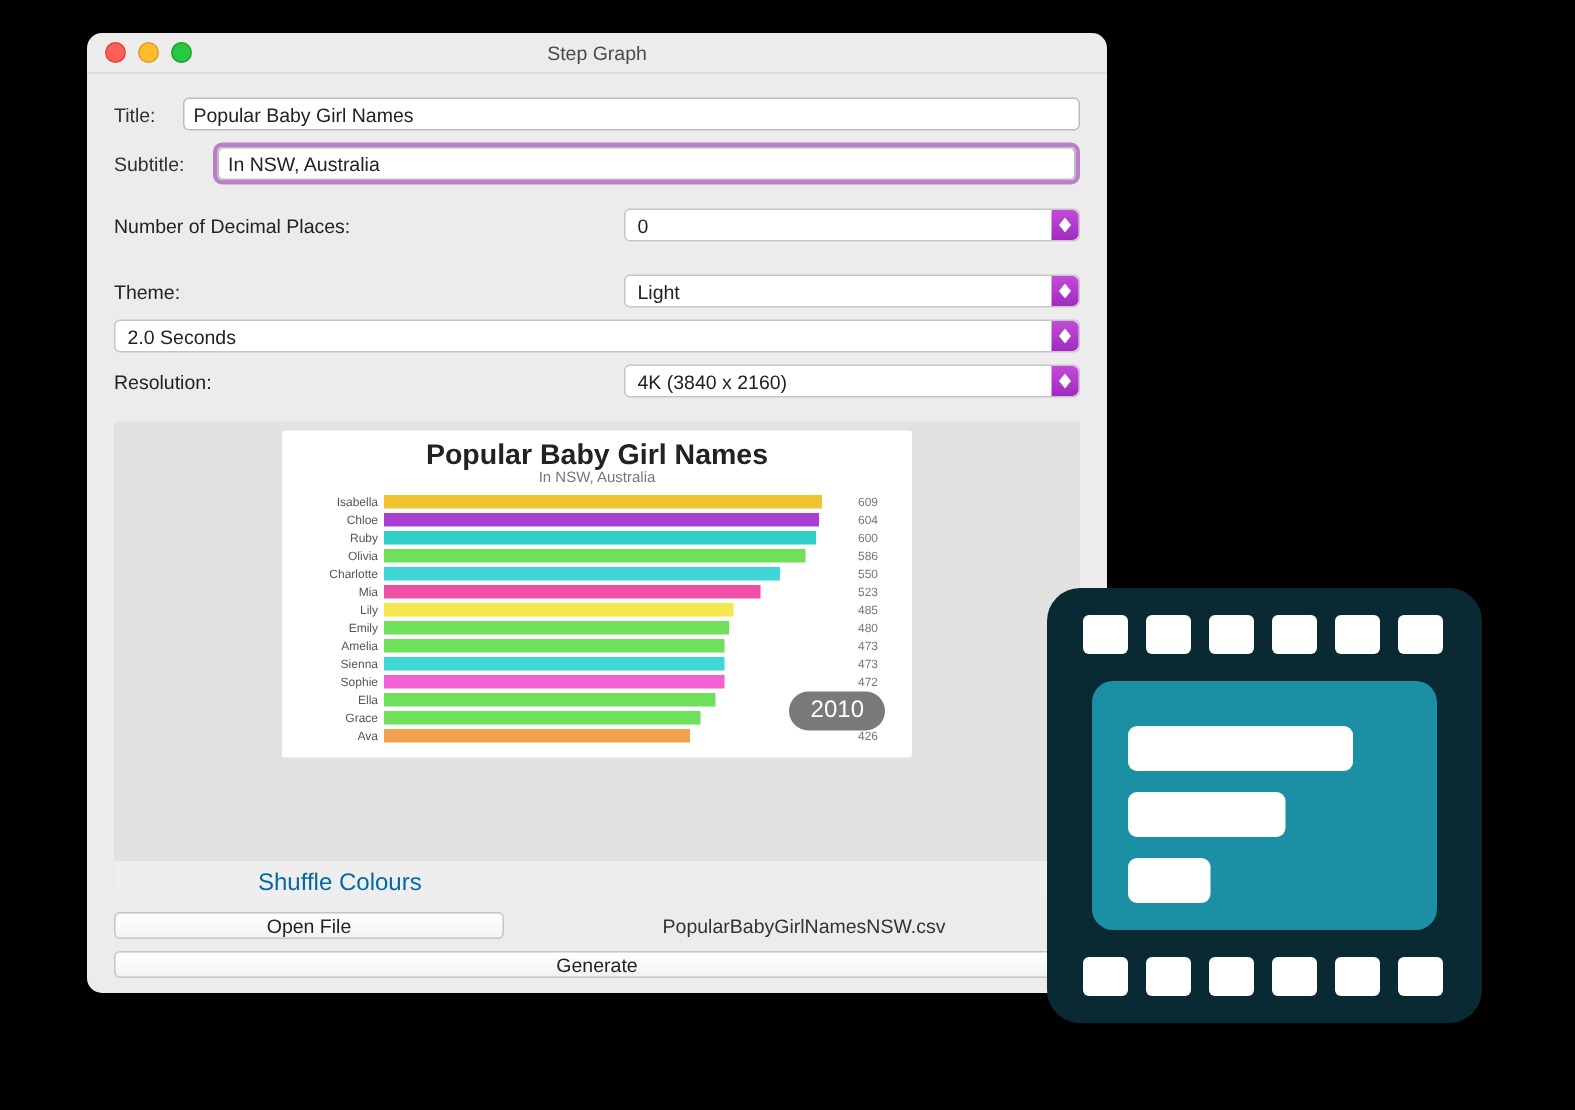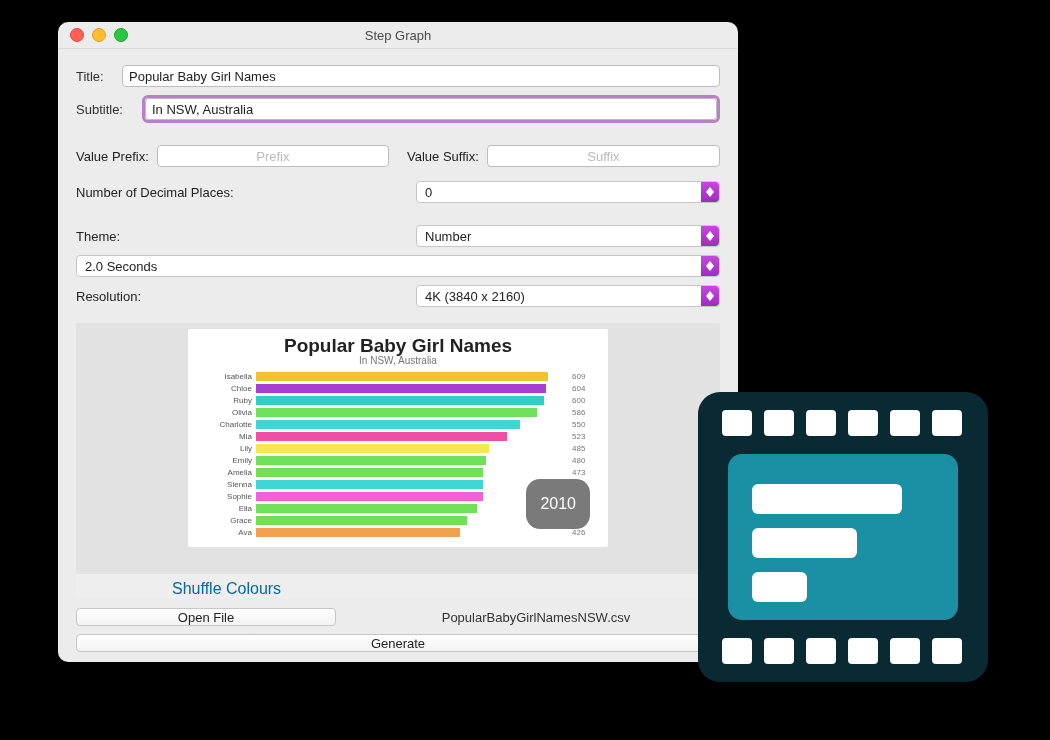--- a/index.html
+++ b/index.html
@@ -105,21 +105,21 @@
   .chart-sub   { text-align:center; font-size:10px; color:#777; margin-top:-2px; margin-bottom:4px;}
   .bars { }
   .bar-row { display:flex; align-items:center; height:12px; }
   .bar-label { width:54px; text-align:right; font-size:8px; color:#555; padding-right:4px;}
   .bar-track { flex:1; position:relative; height:9px; }
   .bar-fill  { height:9px; border-radius:0; }
   .bar-val   { font-size:8px; color:#777; padding-left:4px; width:26px;}
   .year-badge {
     position:absolute; right:18px; bottom:18px;
     background:#7a7a7a; color:#fff; font-size:16px; font-weight:500;
-    padding:16px 14px; border-radius:14px;
+    padding:4px 14px; border-radius:14px;
   }
   .shuffle-row {
     position:absolute; left:0; right:0; bottom:0; height:24px;
     background: rgba(240,240,240,.9);
     display:flex; align-items:flex-end; justify-content:flex-start;
     padding-left: 96px;
     font-size:16px; color:#0369a1;
   }
 
   .bottom-row { display:flex; align-items:center; gap:16px; margin-top:10px; }
@@ -160,30 +160,20 @@
       <input class="text" value="Popular Baby Girl Names" style="">
     </div>
 
     <div class="row subtitle-row">
       <label class="lbl">Subtitle:</label>
       <div class="focused-wrap">
         <input class="text" value="In NSW, Australia" style="">
       </div>
     </div>
 
-    <div class="pair-row">
-      <div class="pair-col">
-        <label>Value Prefix:</label>
-        <input class="text center" placeholder="Prefix" style="">
-      </div>
-      <div class="pair-col">
-        <label>Value Suffix:</label>
-        <input class="text center" placeholder="Suffix" style="">
-      </div>
-    </div>
 
     <div class="select-row">
       <label>Number of Decimal Places:</label>
       <div class="select">
         <span>0</span>
         <div class="cap">
           <svg width="8" height="5">
               <polygon points="4,0 8,5 0,5" fill="#fff"></polygon>
             </svg>
           <svg width="8" height="5">
@@ -191,21 +181,21 @@
             </svg>
         </div>
       </div>
     </div>
 
     <div class="spacer"></div>
 
     <div class="select-row">
       <label>Theme:</label>
       <div class="select">
-        <span>Number</span>
+        <span>Light</span>
         <div class="cap">
           <svg width="8" height="5">
               <polygon points="4,0 8,5 0,5" fill="#fff"></polygon>
             </svg>
           <svg width="8" height="5">
               <polygon points="0,0 8,0 4,5" fill="#fff"></polygon>
             </svg>
         </div>
       </div>
     </div>

